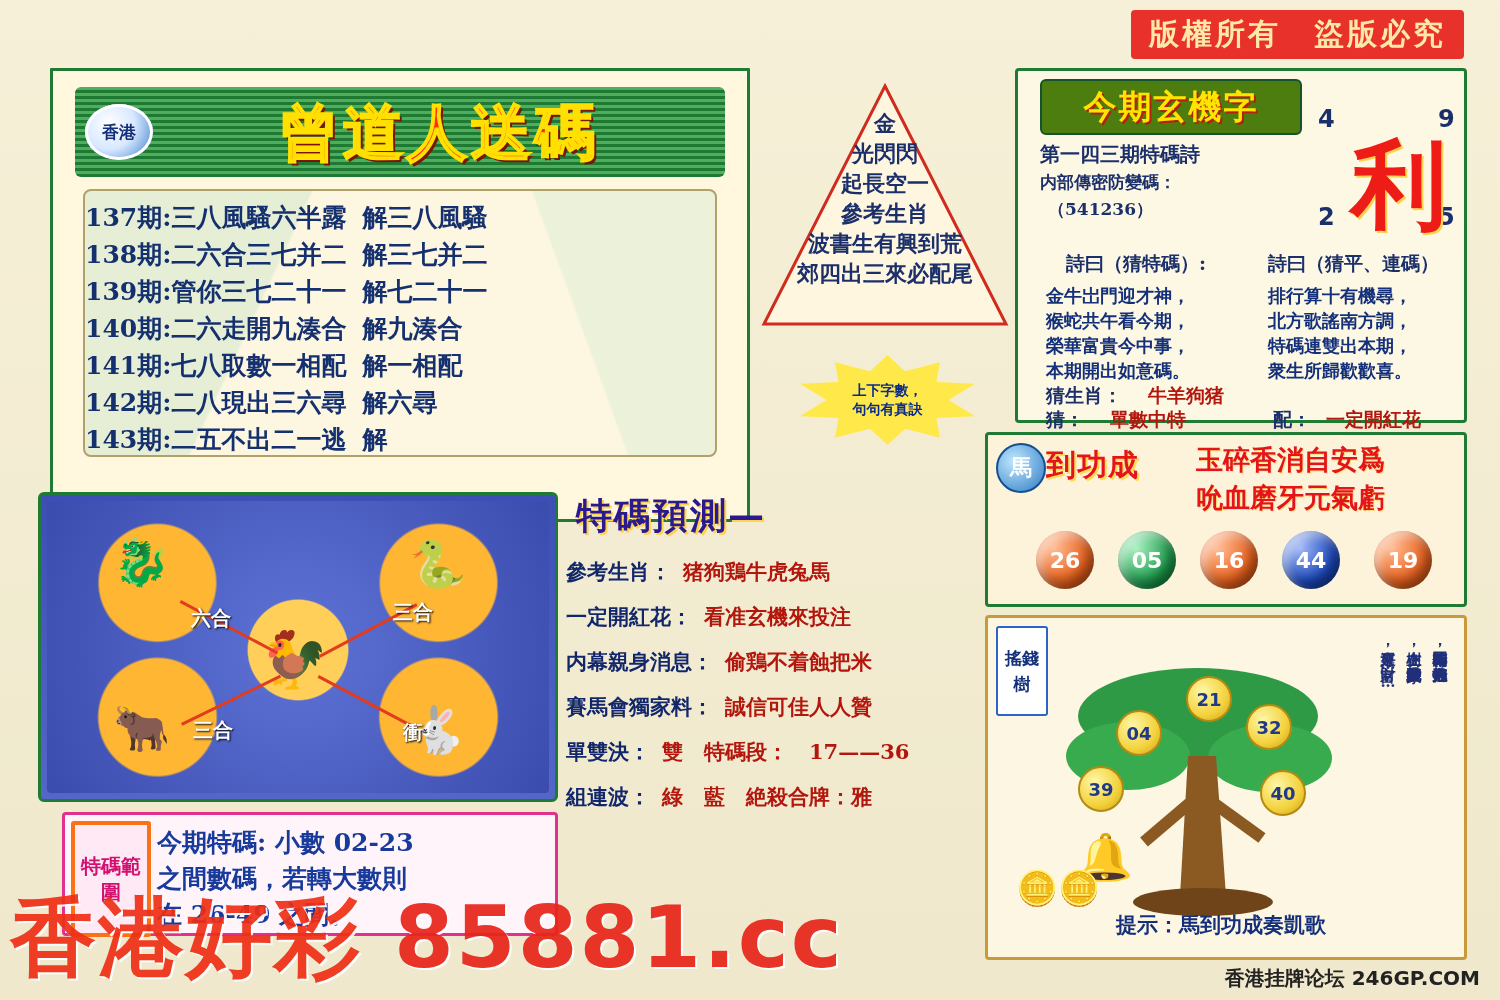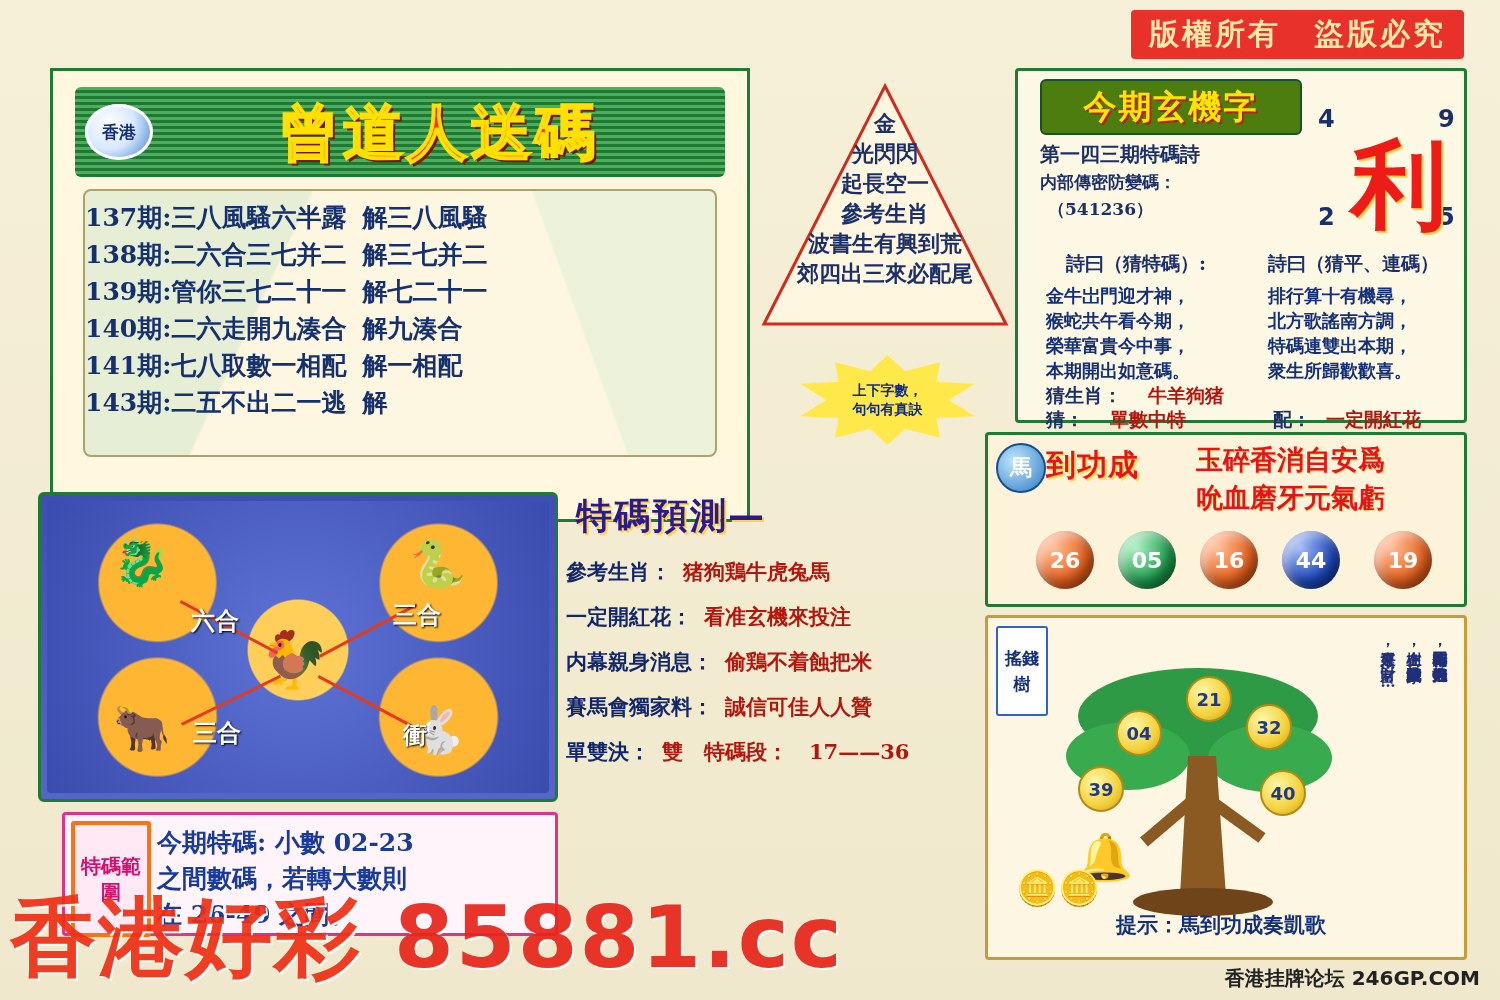--- a/index.html
+++ b/index.html
@@ -125,21 +125,21 @@
     position:absolute;inset:6px;border-radius:4px;
     background:
       radial-gradient(circle at 22% 28%,#ffb733 0 13%,rgba(255,183,51,0) 13.5%),
       radial-gradient(circle at 78% 28%,#ffb733 0 13%,rgba(255,183,51,0) 13.5%),
       radial-gradient(circle at 22% 74%,#ffb733 0 13%,rgba(255,183,51,0) 13.5%),
       radial-gradient(circle at 78% 74%,#ffb733 0 13%,rgba(255,183,51,0) 13.5%),
       radial-gradient(circle at 50% 51%,#ffcf5a 0 17%,rgba(255,207,90,0) 17.5%),
       radial-gradient(circle at 50% 50%,#5f73d6,#3a4cae);
   }
   .zlabel{
-    position:absolute;color:#fff;font-weight:bold;font-size:24px;
+    position:absolute;color:#fff;font-weight:bold;font-size:20px;
     text-shadow:1px 1px 2px #000;
     font-family:"DejaVu Serif","Liberation Serif",serif;
   }
   .zani{position:absolute;font-size:46px;text-align:center;}
   .zline{position:absolute;background:#e23c1f;height:3px;transform-origin:0 0;}
   
   #predict{
     left:566px;top:492px;width:430px;height:470px;
   }
   .pred-title{
@@ -259,20 +259,23 @@
         <span>138期:</span><span>二六合三七并二</span><span class="tail">解三七并二</span>
       </div>
       <div class="verse-row">
         <span>139期:</span><span>管你三七二十一</span><span class="tail">解七二十一</span>
       </div>
       <div class="verse-row">
         <span>140期:</span><span>二六走開九湊合</span><span class="tail">解九湊合</span>
       </div>
       <div class="verse-row">
         <span>141期:</span><span>七八取數一相配</span><span class="tail">解一相配</span>
+      </div>
+      <div class="verse-row">
+        <span>142期:</span><span>二八現出三六尋</span><span class="tail">解六尋</span>
       </div>
       <div class="verse-row">
         <span>143期:</span><span>二五不出二一逃</span><span class="tail">解</span>
       </div>
     </div>
   </div>
 
   <div class="panel" id="pyramid">
     <div class="tri">
       <svg width="250" height="250">
@@ -367,20 +370,24 @@
       <span class="pred-v">偷鶏不着蝕把米</span>
     </div>
     <div class="pred-row">
       <span class="pred-k">賽馬會獨家料：</span>
       <span class="pred-v">誠信可佳人人贊</span>
     </div>
     <div class="pred-row">
       <span class="pred-k">單雙決：</span>
       <span class="pred-v">雙　特碼段：　17——36</span>
     </div>
+    <div class="pred-row">
+      <span class="pred-k">組連波：</span>
+      <span class="pred-v">綠　藍　絶殺合牌：雅</span>
+    </div>
   </div>
 
   <div class="panel" id="specialBox">
     <div class="sp-tag">特碼範圍</div>
     <div class="sp-txt" style="white-space:pre-line;">今期特碼: 小數 02-23
 之間數碼，若轉大數則
 在 26-49 之間。</div>
   </div>
 
   <div class="panel" id="ballsPanel">

